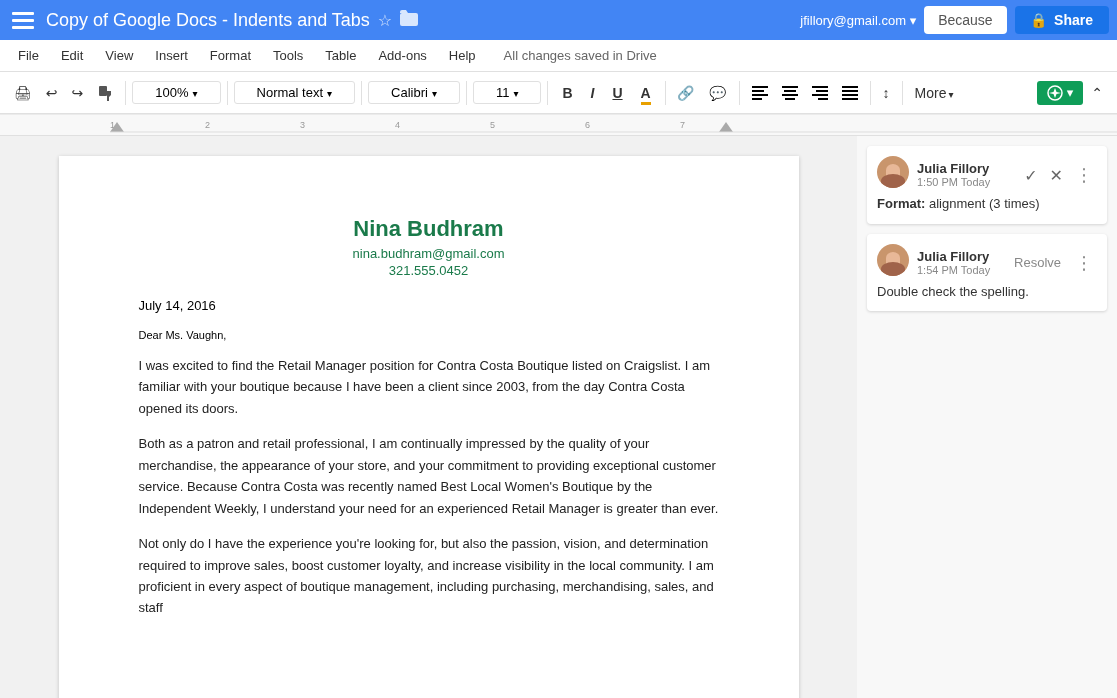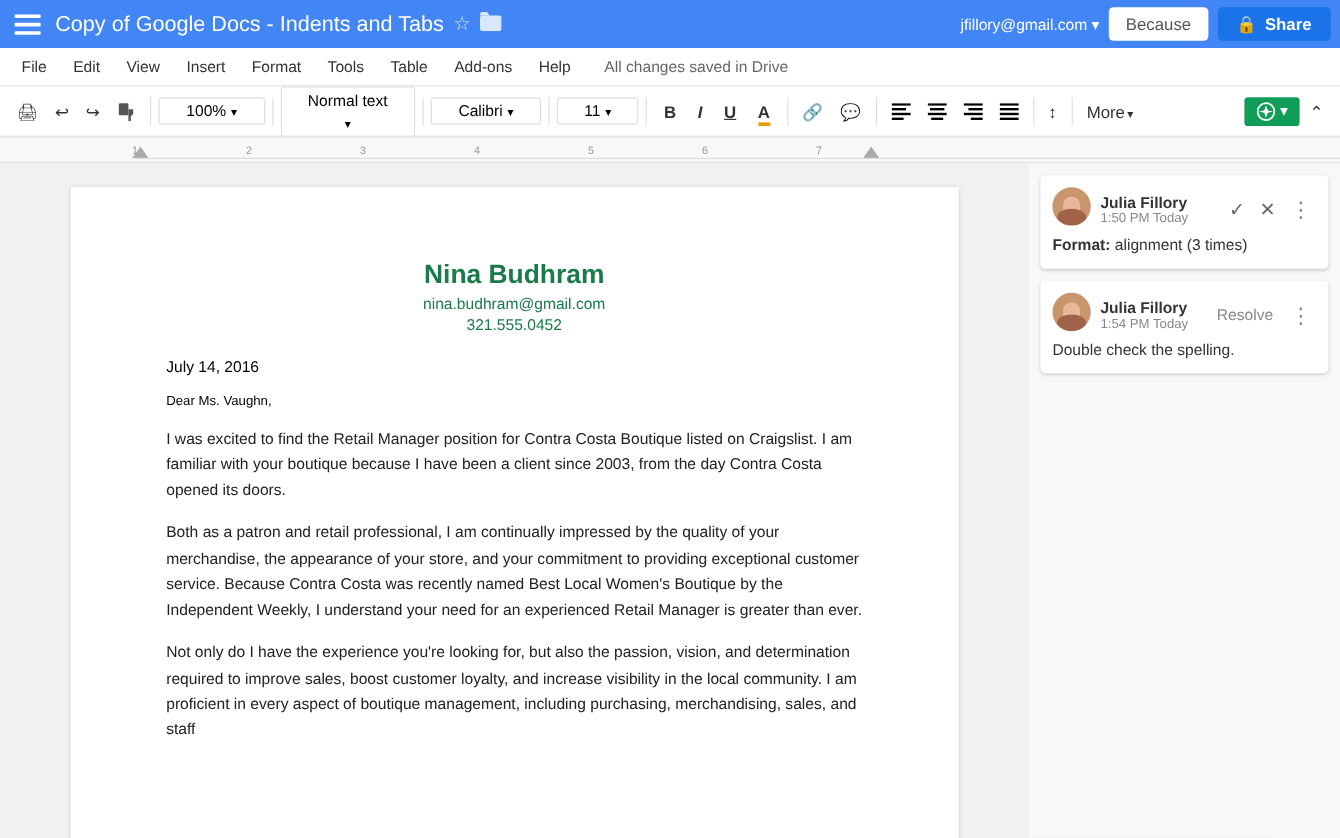--- a/index.html
+++ b/index.html
@@ -127,21 +127,21 @@
       cursor: pointer;
       border-radius: 3px;
       color: #333;
       border: none;
       background: none;
       font-size: 14px;
       font-weight: bold;
     }
     #btn-underline { text-decoration: underline; }
     #zoom-select { min-width: 70px; }
-    #style-select { min-width: 110px; flex-direction: column; }
+    #style-select { min-width: 110px; }
     #font-select { min-width: 90px; }
     #size-select { min-width: 50px; }
 
     
     #ruler {
       background: #f8f8f8;
       height: 22px;
       border-bottom: 1px solid #e0e0e0;
       position: relative;
       overflow: hidden;

